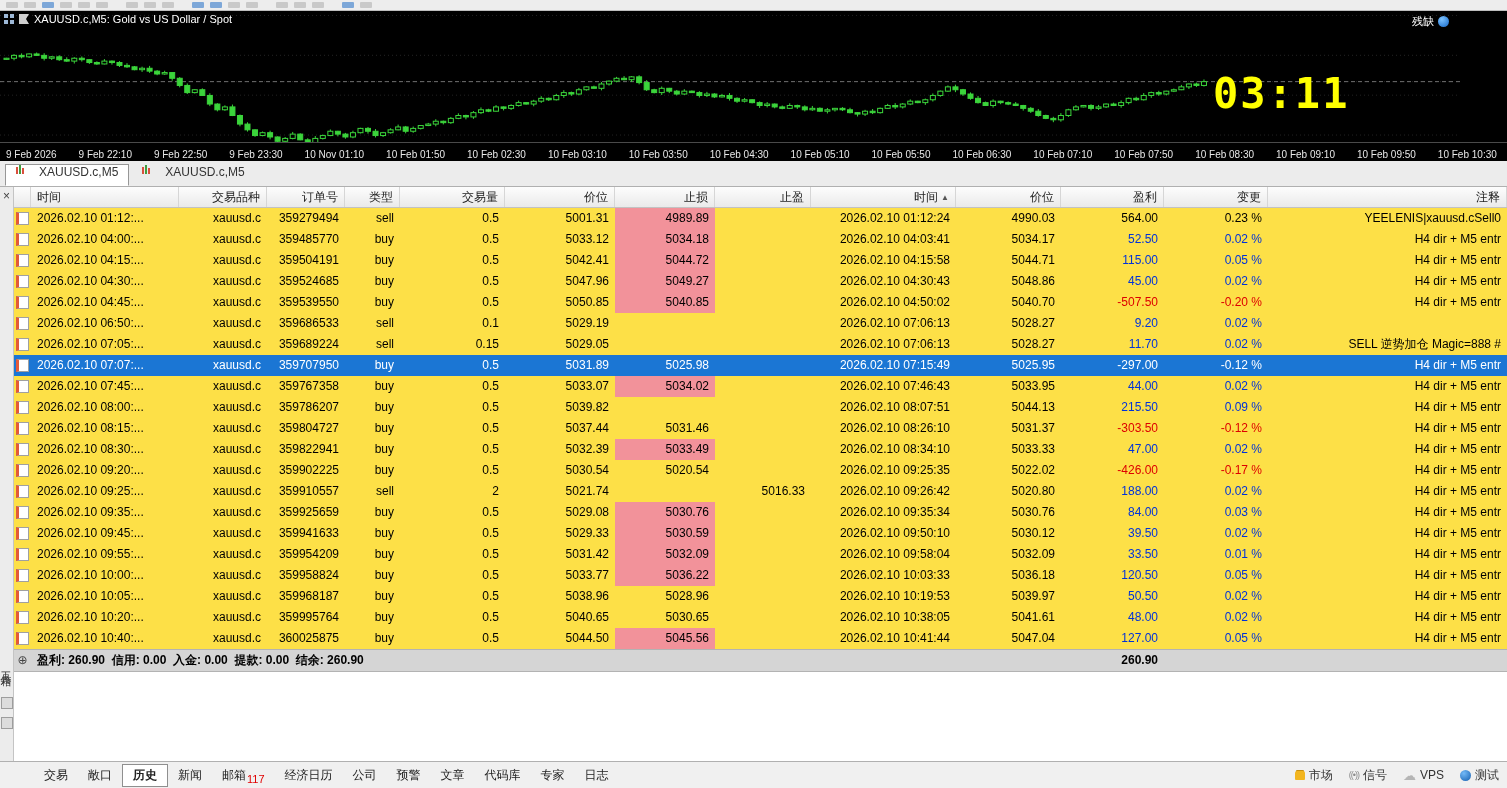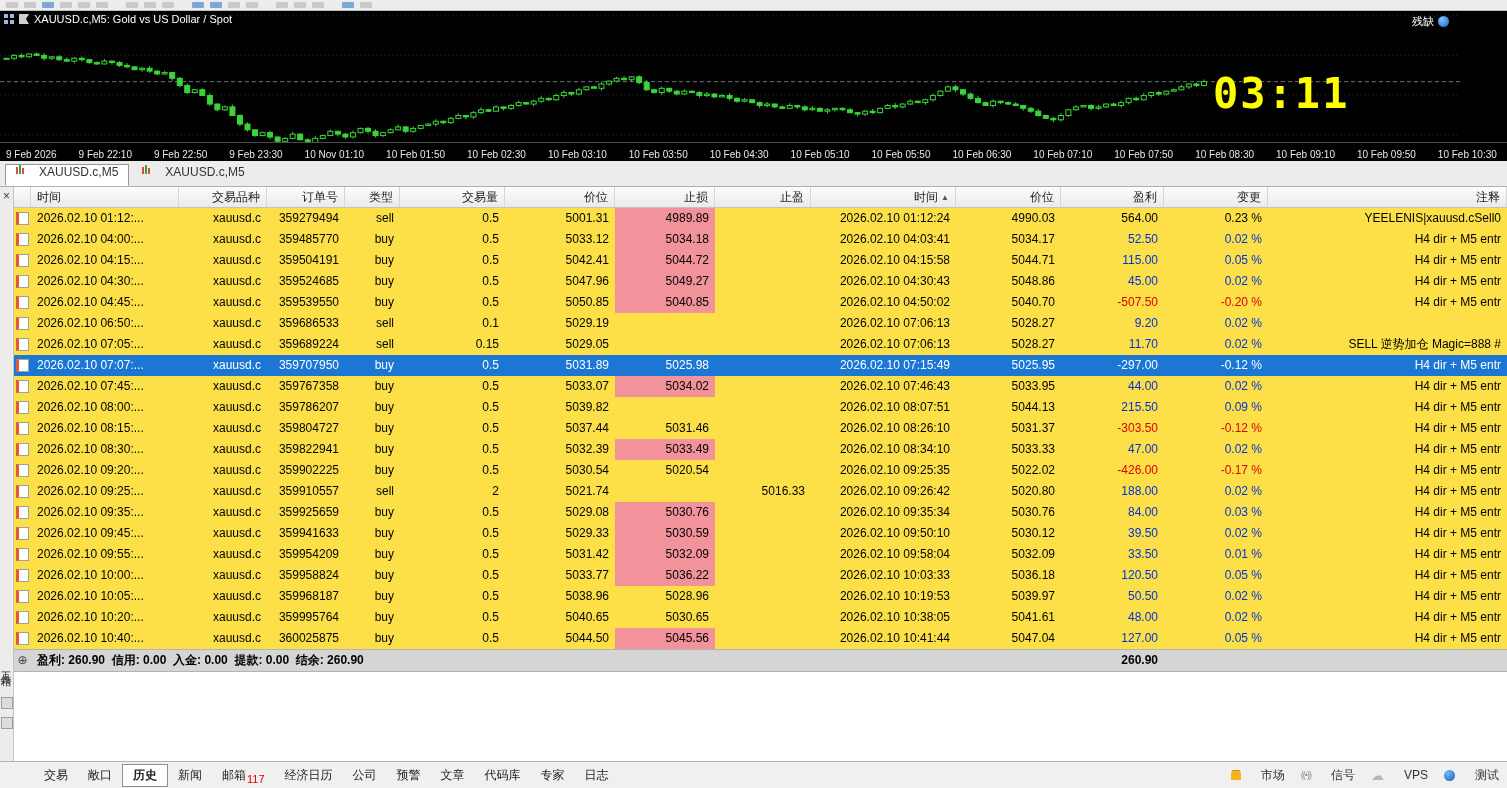--- a/index.html
+++ b/index.html
@@ -68,21 +68,21 @@
   .summary{display:flex;height:21px;line-height:21px;background:#d5d5d5;border-top:1px solid #b3b3b3;border-bottom:1px solid #b3b3b3;font-weight:bold;flex:0 0 auto;}
   .summary .c-wide{width:780px;text-align:left;white-space:pre;}
   .summary .plus{color:#444;font-weight:normal;}
   .filler{flex:1;background:#fff;}
   
   .bottom-bar{height:26px;background:#f0f0f0;border-top:1px solid #b0b0b0;display:flex;align-items:center;padding:0 8px 0 34px;flex:0 0 auto;}
   .btab{padding:2px 10px;color:#222;cursor:default;display:flex;align-items:flex-end;gap:1px;}
   .btab.active{background:#fff;border:1px solid #8f8f8f;font-weight:bold;}
   .badge{color:#e00000;font-size:11px;line-height:10px;}
   .status-right{margin-left:auto;display:flex;align-items:center;gap:16px;color:#333;}
-  .sitem{display:flex;align-items:center;gap:20px;}
+  .sitem{display:flex;align-items:center;gap:4px;}
   .ic-market{width:10px;height:9px;background:#f2b51f;border-radius:2px 2px 1px 1px;box-shadow:0 -2px 0 -1px #c78f0e;display:inline-block;}
   .ic-signal{color:#8a8a8a;font-size:9px;letter-spacing:-1px;}
   .ic-vps{color:#b5b5b5;font-size:13px;line-height:13px;}
   .ic-tester{width:11px;height:11px;border-radius:50%;background:radial-gradient(circle at 35% 30%,#73b9f7,#155fb0);display:inline-block;}
 </style>
 </head>
 <body>
 
 <div class="top-strip" id="topstrip">
     <span class="tico"></span>

